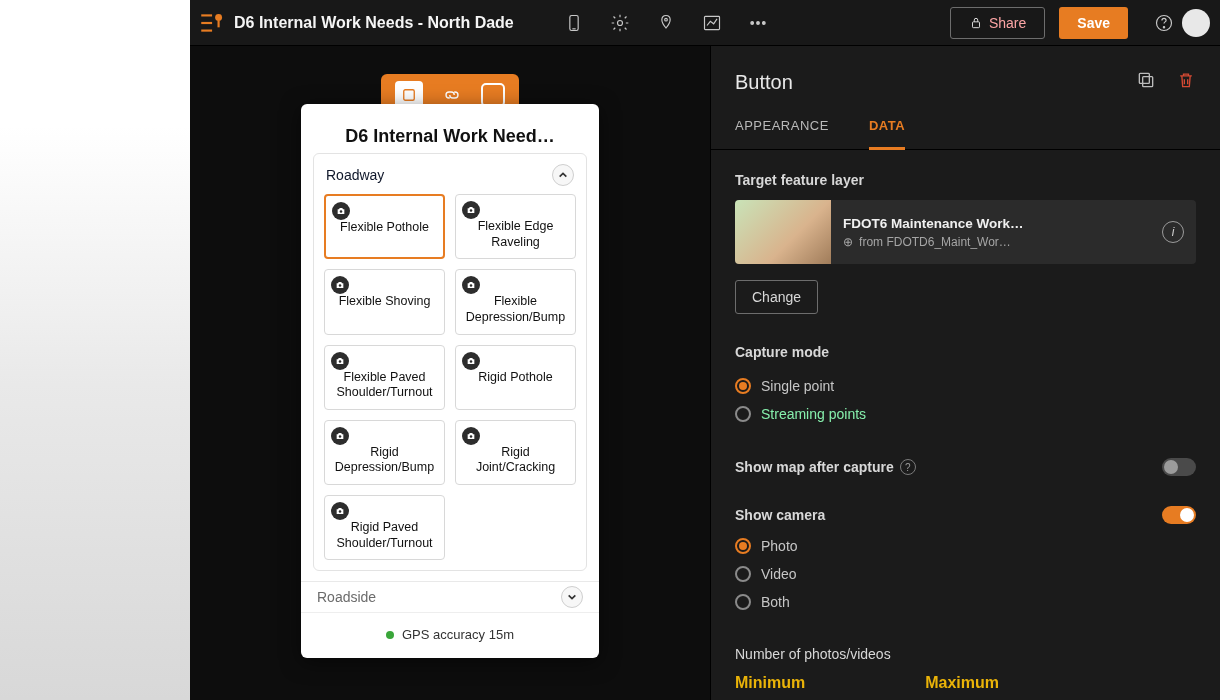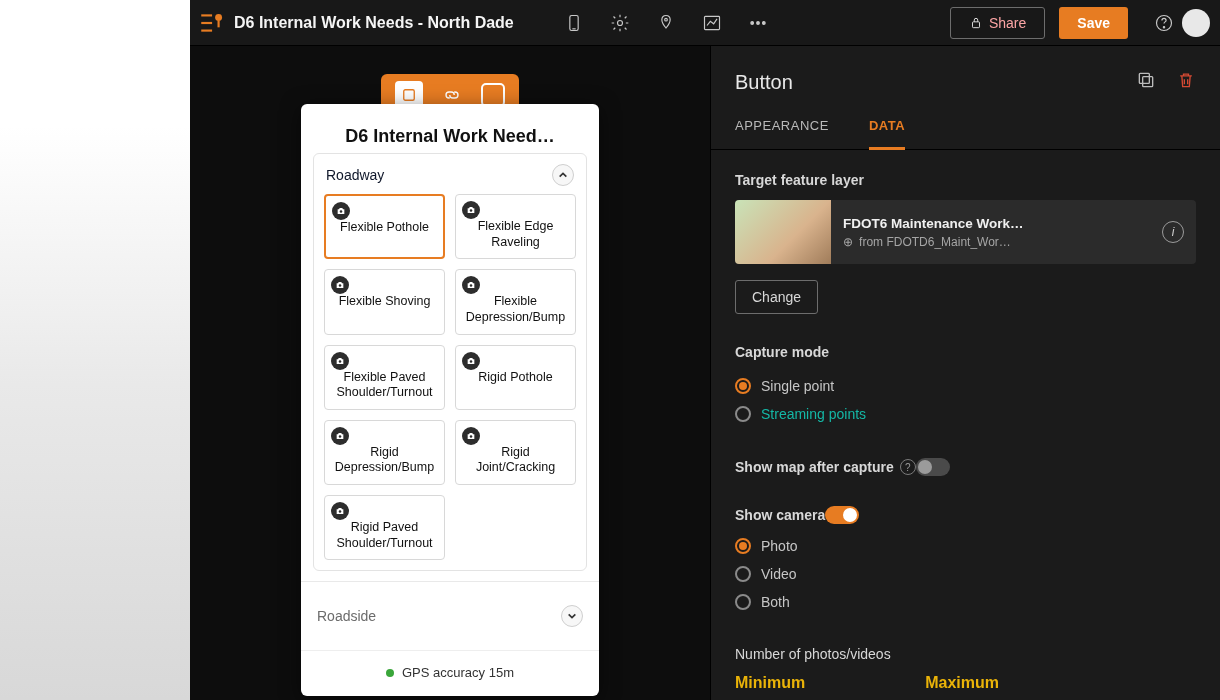--- a/index.html
+++ b/index.html
@@ -37,21 +37,21 @@
   .section-hdr { display:flex; align-items:center; justify-content:space-between; padding:4px 16px 6px; color:#0f172a; font-size:14px; }
   .chev { width:22px; height:22px; border:1px solid #cfcfcf; border-radius:50%; display:flex; align-items:center; justify-content:center; background:#f7f7f7; }
   .chev svg { width:10px; height:10px; stroke:#333; fill:none; stroke-width:2; }
   .section-box { margin:0 12px 10px; border:1px solid #e3e3e3; border-radius:6px; padding:10px; }
   .grid { display:grid; grid-template-columns:1fr 1fr; gap:10px; }
   .tile { border:1px solid #d8d8d8; border-radius:4px; min-height:58px; padding:6px 8px 8px; font-size:12.5px; position:relative; background:#fff; }
   .tile .cam { position:absolute; top:6px; left:6px; width:18px; height:18px; border-radius:50%; background:#2d2d2d; display:flex; align-items:center; justify-content:center; }
   .tile .cam svg { width:10px; height:10px; fill:#fff; }
   .tile .lbl { display:block; text-align:center; padding-top:18px; line-height:1.25; }
   .tile.selected { border:2px solid #e77c22; }
-  .section-collapsed { display:flex; align-items:center; justify-content:space-between; padding:23px 16px; border-top:1px solid #e9e9e9; color:#6b6b6b; font-size:14px; }
+  .section-collapsed { display:flex; align-items:center; justify-content:space-between; padding:4px 16px; border-top:1px solid #e9e9e9; color:#6b6b6b; font-size:14px; }
   .gps { display:flex; align-items:center; justify-content:center; gap:8px; padding:14px 0 16px; border-top:1px solid #eee; color:#333; font-size:13px; }
   .dot { width:8px; height:8px; border-radius:50%; background:#3aa63a; }
 
   
   .panel-hdr { display:flex; align-items:center; justify-content:space-between; padding:24px 24px 12px; }
   .panel-title { font-size:20px; color:#e9e9e9; }
   .panel-hdr .actions { display:flex; gap:20px; }
   .panel-hdr .actions svg { width:20px; height:20px; fill:none; stroke-width:1.6; }
   .tabs { display:flex; gap:40px; padding:0 24px; border-bottom:1px solid #000; }
   .tab { padding:12px 0 14px; font-size:13px; letter-spacing:.5px; color:#b9b9b9; cursor:pointer; }
@@ -64,22 +64,22 @@
   .layer-txt .t1 { color:#f0f0f0; font-weight:600; margin-bottom:4px; }
   .layer-txt .t2 { color:#a5a5a5; font-size:12px; display:flex; align-items:center; gap:6px; }
   .info-circ { width:22px; height:22px; border:1.5px solid #9b9b9b; border-radius:50%; display:flex; align-items:center; justify-content:center; margin-right:12px; color:#cfcfcf; font-size:12px; font-style:italic; }
   .btn-outline { display:inline-block; margin-top:16px; border:1px solid #6d6d6d; padding:8px 16px; border-radius:3px; font-size:14px; cursor:pointer; }
 
   .group { margin-top:30px; }
   .radio-row, .check-row { display:flex; align-items:center; gap:10px; padding:6px 0; color:#c6c6c6; font-size:14px; }
   .radio { width:16px; height:16px; border:2px solid #8a8a8a; border-radius:50%; display:inline-flex; align-items:center; justify-content:center; }
   .radio.on { border-color:#e77c22; }
   .radio.on::after { content:""; width:8px; height:8px; background:#e77c22; border-radius:50%; }
-  .radio-row.disabled { color:#14b8a6; }
-  .row-flex { display:flex; align-items:center; justify-content:flex-start; }
+  .radio-row.disabled { color:#86efac; }
+  .row-flex { display:flex; align-items:center; justify-content:space-between; }
   .toggle { width:34px; height:18px; background:#4a4a4a; border-radius:10px; position:relative; cursor:pointer; }
   .toggle::after { content:""; position:absolute; top:2px; left:2px; width:14px; height:14px; background:#9b9b9b; border-radius:50%; transition:.15s; }
   .toggle.on { background:#e77c22; }
   .toggle.on::after { left:18px; background:#fff; }
   .help-q { width:16px; height:16px; border:1px solid #7a7a7a; border-radius:50%; display:inline-flex; align-items:center; justify-content:center; font-size:10px; color:#9b9b9b; margin-left:6px; }
   .minmax { display:flex; gap:120px; font-size:16px; font-weight:700; color:#eab308; margin-top:6px; }
 
 </style>
 </head>
 <body>

